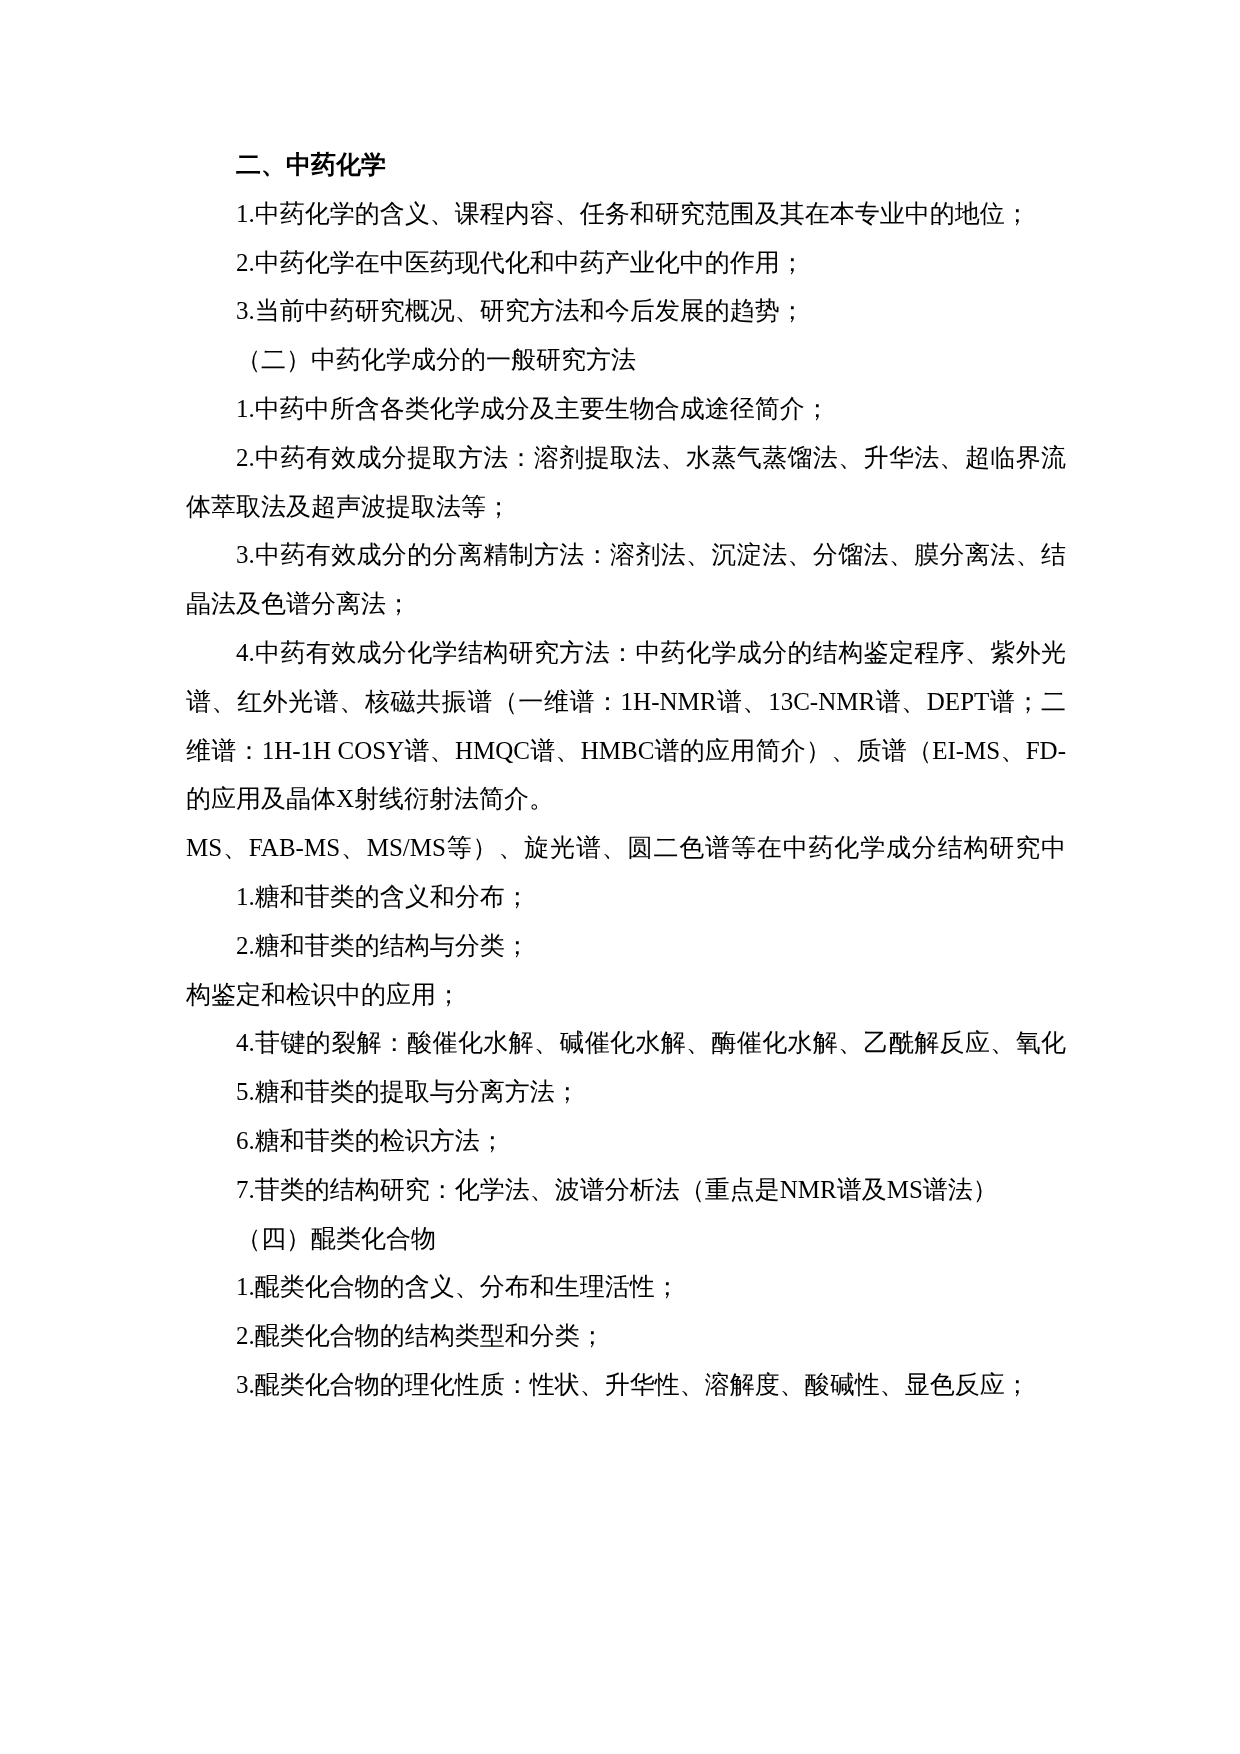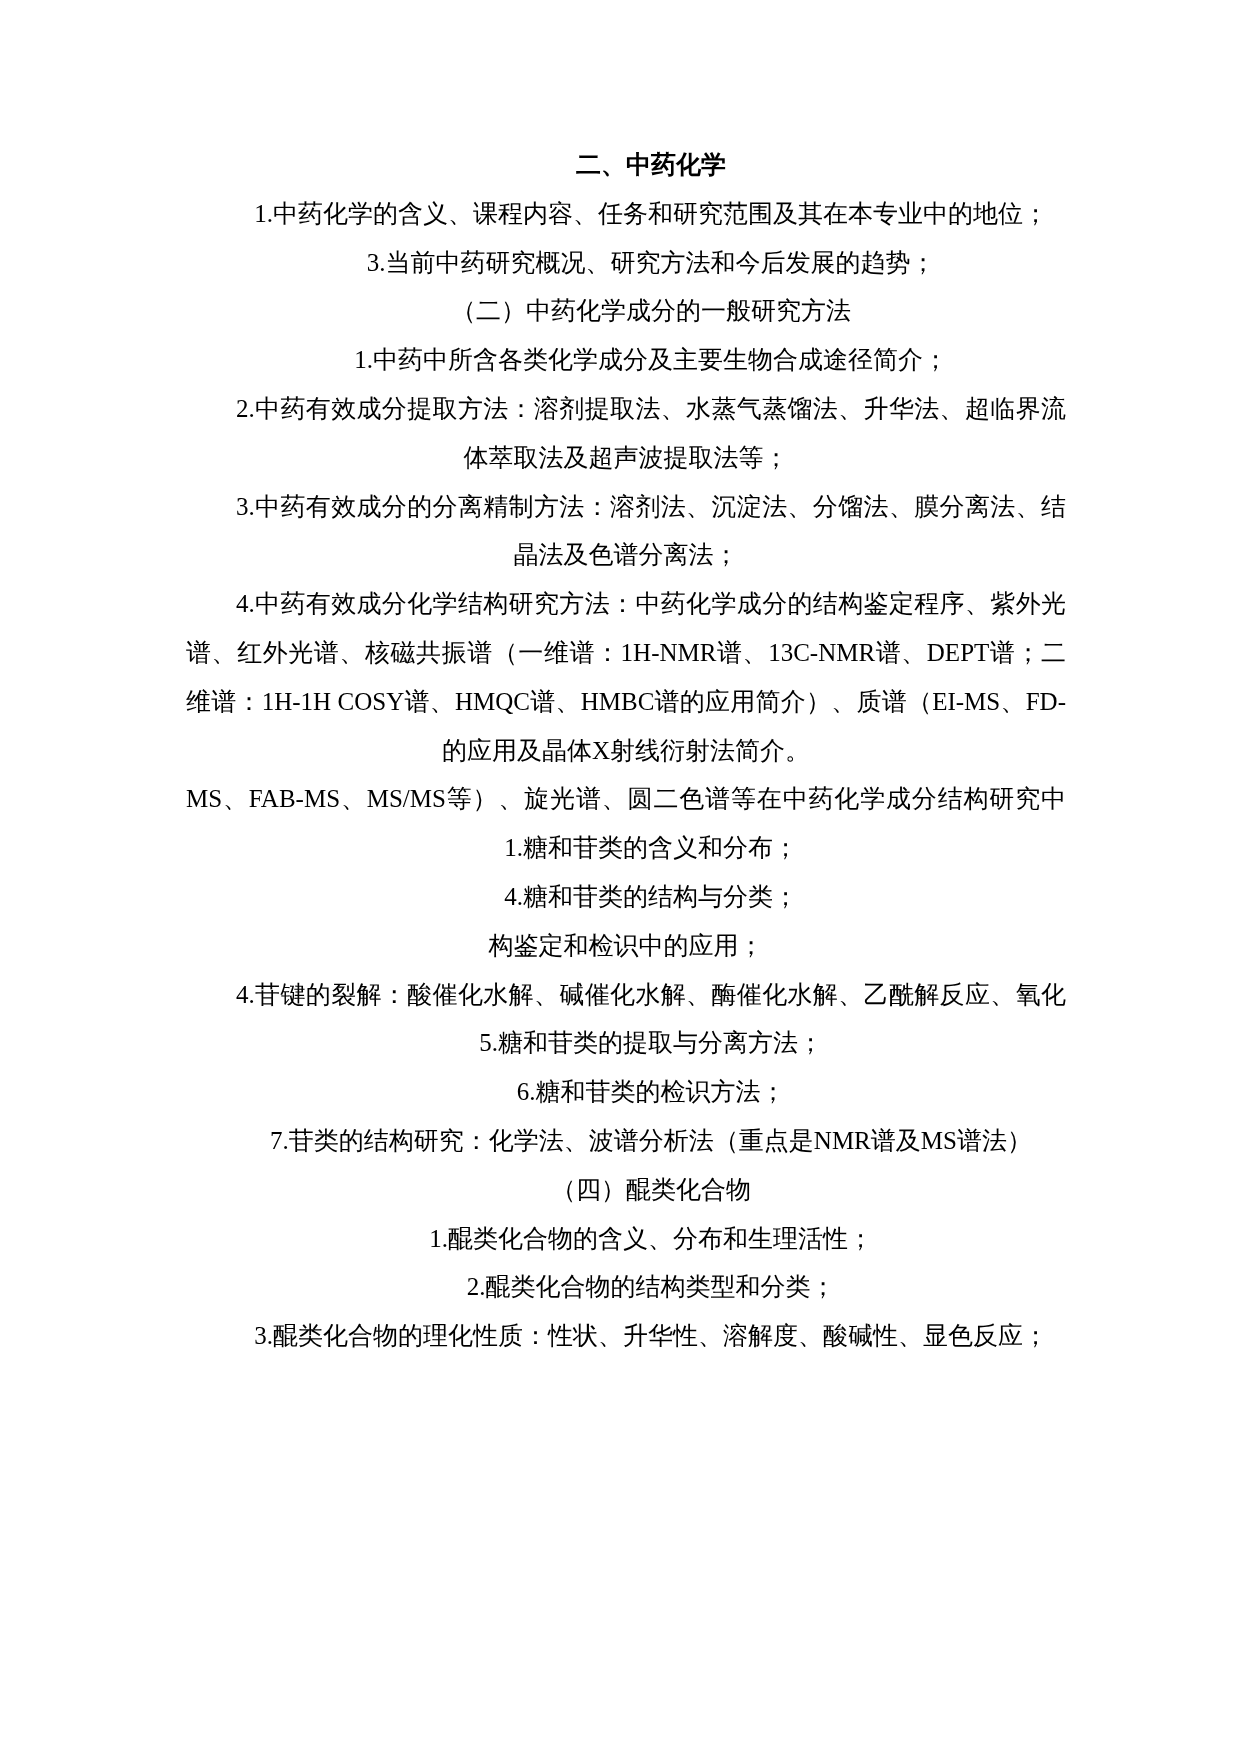--- a/index.html
+++ b/index.html
@@ -22,51 +22,52 @@
     width: 880px;
     font-size: 25px;
     line-height: 48.8px;
     color: #000000;
     letter-spacing: 0px;
   }
   .line {
     height: 48.8px;
     overflow: hidden;
     white-space: nowrap;
-    text-align: center;
+    text-align: left;
   }
   .line.indent { padding-left: 50px; }
   .line.fill {
     white-space: normal;
     text-align: justify;
     text-align-last: justify;
   }
   .line.bold { font-weight: bold; }
 </style>
 </head>
 <body>
 
 <div class="page">
   <div class="content">
     <div class="line indent bold">二、中药化学</div>
     <div class="line indent">1.中药化学的含义、课程内容、任务和研究范围及其在本专业中的地位；</div>
+    <div class="line indent">2.中药化学在中医药现代化和中药产业化中的作用；</div>
     <div class="line indent">3.当前中药研究概况、研究方法和今后发展的趋势；</div>
     <div class="line indent">（二）中药化学成分的一般研究方法</div>
     <div class="line indent">1.中药中所含各类化学成分及主要生物合成途径简介；</div>
     <div class="line indent fill">2.中药有效成分提取方法：溶剂提取法、水蒸气蒸馏法、升华法、超临界流</div>
     <div class="line">体萃取法及超声波提取法等；</div>
     <div class="line indent fill">3.中药有效成分的分离精制方法：溶剂法、沉淀法、分馏法、膜分离法、结</div>
     <div class="line">晶法及色谱分离法；</div>
     <div class="line indent fill">4.中药有效成分化学结构研究方法：中药化学成分的结构鉴定程序、紫外光</div>
     <div class="line fill">谱、红外光谱、核磁共振谱（一维谱：1H-NMR谱、13C-NMR谱、DEPT谱；二</div>
     <div class="line fill">维谱：1H-1H COSY谱、HMQC谱、HMBC谱的应用简介）、质谱（EI-MS、FD-</div>
     <div class="line">的应用及晶体X射线衍射法简介。</div>
     <div class="line fill">MS、FAB-MS、MS/MS等）、旋光谱、圆二色谱等在中药化学成分结构研究中</div>
     <div class="line indent">1.糖和苷类的含义和分布；</div>
-    <div class="line indent">4.糖和苷类的结构与分类；</div>
+    <div class="line indent">2.糖和苷类的结构与分类；</div>
     <div class="line">构鉴定和检识中的应用；</div>
     <div class="line indent fill">4.苷键的裂解：酸催化水解、碱催化水解、酶催化水解、乙酰解反应、氧化</div>
     <div class="line indent">5.糖和苷类的提取与分离方法；</div>
     <div class="line indent">6.糖和苷类的检识方法；</div>
     <div class="line indent">7.苷类的结构研究：化学法、波谱分析法（重点是NMR谱及MS谱法）</div>
     <div class="line indent">（四）醌类化合物</div>
     <div class="line indent">1.醌类化合物的含义、分布和生理活性；</div>
     <div class="line indent">2.醌类化合物的结构类型和分类；</div>
     <div class="line indent">3.醌类化合物的理化性质：性状、升华性、溶解度、酸碱性、显色反应；</div>
   </div>

